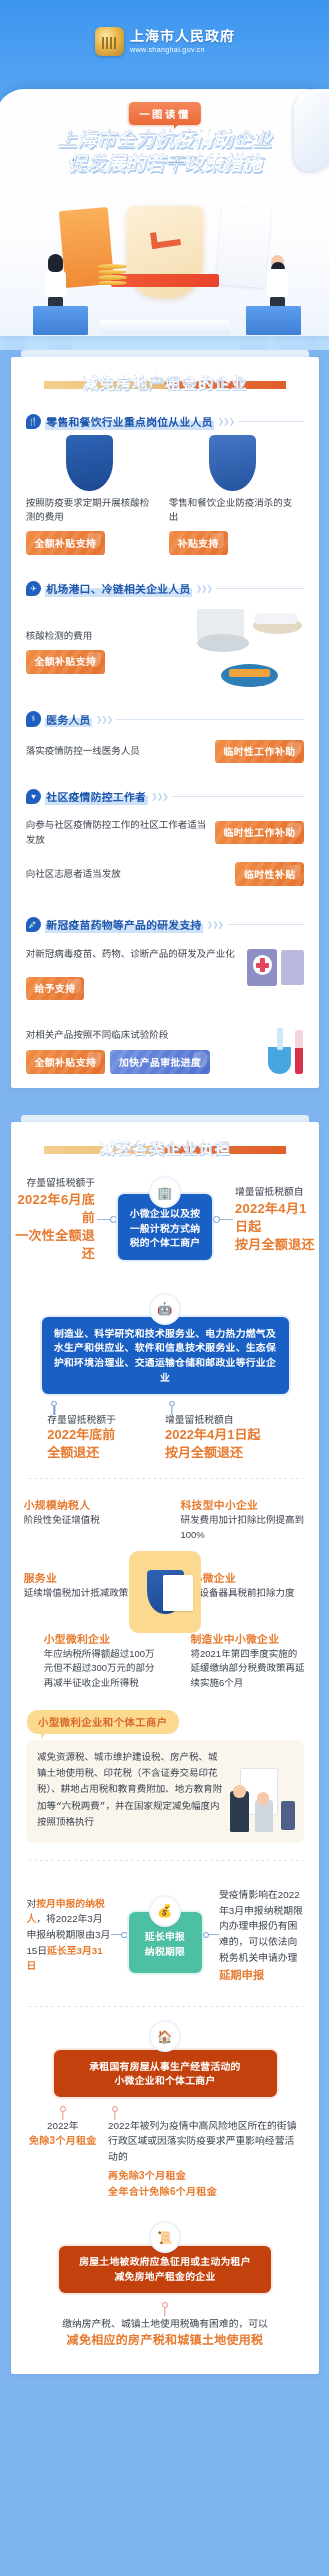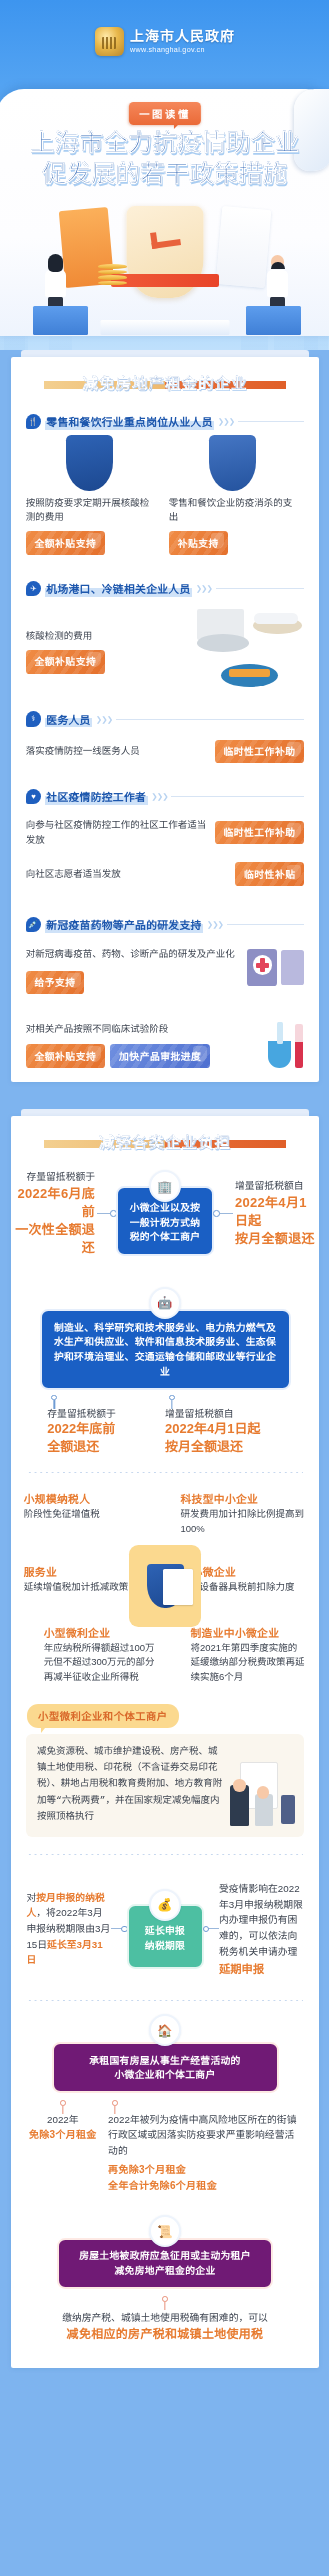--- a/index.html
+++ b/index.html
@@ -48,24 +48,25 @@
 
   .badge-read { position:absolute; top:102px; left:50%; transform:translateX(-50%); z-index:6;
     background:linear-gradient(180deg,#f5875a,#ea6a38); color:#fff;
     font-size:10.3px; font-weight:bold; letter-spacing:2.6px; padding:3.6px 10.3px 4.1px; border-radius:4.6px;
     box-shadow:0 1px 2.6px rgba(190,70,20,.3); }
   .badge-read::after{ content:""; position:absolute; bottom:-4.1px; left:62%; border-width:4.6px 4.1px 0 0;
     border-style:solid; border-color:#ea6a38 transparent transparent transparent; }
 
   .hero-title { position:absolute; top:128px; left:0; right:0; text-align:center; z-index:6; }
   .hero-title div {
-    font-size:24px; font-weight:bold; letter-spacing:0.5px; line-height:1.28;
+    font-size:19px; font-weight:bold; letter-spacing:0.5px; line-height:1.28;
     color:#1d57ad;
     -webkit-text-stroke:0.5px #ffffff;
     text-shadow:1px 1.5px 0 #a9cdf2, 0 0 0.5px #1d57ad;
+    font-style:italic;
   }
 
   .hero-art { position:absolute; top:206px; left:0; right:0; height:129px; z-index:5; }
   .shield-big { position:absolute; left:50%; transform:translateX(-50%); top:0; width:77px; height:92px;
     background:linear-gradient(160deg,#fdf0d8,#f4dcae); border-radius:8.2px 8.2px 31px 31px/8.2px 8.2px 39px 39px;
     box-shadow:0 1.5px 5.2px rgba(170,120,40,.20); }
   .shield-check { position:absolute; left:50%; top:25px; transform:translateX(-50%) rotate(-8deg);
     width:29px; height:15.5px; border-left:6.7px solid #e8623c; border-bottom:6.7px solid #e8623c;
     transform-origin:center; }
   .doc-orange { position:absolute; left:62px; top:3.1px; width:49px; height:77px;
@@ -160,21 +161,21 @@
     border:2.1px solid #eef4fc; box-shadow:0 0.5px 2.1px rgba(30,80,150,.12); z-index:3;
     display:flex; align-items:center; justify-content:center; font-size:12.4px; }
   .node-box {
     margin:15.5px auto 0; background:#1a5fc4; color:#fff; border-radius:8.2px;
     border:2.6px solid #e5eefb; padding:9.3px 9.3px 8.2px; text-align:center;
     font-size:9.8px; font-weight:bold; line-height:1.5; letter-spacing:0.3px;
   }
   .node-box.narrow { width:98px; padding:13.4px 7.2px 9.3px; }
   .node-box.wide { width:251px; }
   .node-box.green { background:#4dbfa2; border-color:#e3f5f0; width:77px; }
-  .node-box.red { background:#701a75; border-color:#fde9e4; }
+  .node-box.red { background:#c2410c; border-color:#fde9e4; }
 
   .side-pair { display:flex; align-items:center; justify-content:center; gap:0; }
   .side-txt { width:98px; }
   .side-txt .t1 { font-size:9.8px; color:#3d4450; line-height:1.5; }
   .side-txt .t2 { font-size:13px; font-weight:bold; color:#e77b30; line-height:1.38; letter-spacing:0.3px; }
   .connector { width:21.6px; height:1px; background:#9bb8dc; position:relative; }
   .connector::after{ content:""; position:absolute; width:4.6px; height:4.6px; border-radius:50%;
     border:1px solid #6f9bd3; background:#fff; top:-2.6px; }
   .connector.to-right::after{ right:-1px; }
   .connector.to-left::after{ left:-1px; }
@@ -389,21 +390,21 @@
     <div class="sub-head">
       <div class="sub-ico">💉</div>
       <div class="sub-label">新冠疫苗药物等产品的研发支持</div>
       <div class="chev">❯❯❯</div>
       <div class="sub-rule"></div>
     </div>
 
     <div style="display:flex;align-items:flex-start;padding:9.3px 14.4px 0;gap:7.2px;">
       <div style="flex:1;">
         <div class="body-txt">对新冠病毒疫苗、药物、诊断产品的研发及产业化</div>
-        <div style="margin-top:9px;">
+        <div style="margin-top:15px;">
           <span class="pill"><span>给予支持</span></span>
         </div>
       </div>
       <div style="flex:0 0 57px;height:41px;position:relative;">
         <div style="position:absolute;left:0;top:2.1px;width:30px;height:37px;background:#8d8fc4;border-radius:3.1px;"></div>
         <div style="position:absolute;left:5.2px;top:8.2px;width:19.6px;height:19.6px;background:#fff;border-radius:50%;"></div>
         <div style="position:absolute;left:12.4px;top:11.3px;width:5.2px;height:13.4px;background:#e3455a;border-radius:1px;"></div>
         <div style="position:absolute;left:8.2px;top:15.5px;width:13.4px;height:5.2px;background:#e3455a;border-radius:1px;"></div>
         <div style="position:absolute;right:0;top:3.1px;width:23px;height:35px;background:#b9b9de;border-radius:2.6px;"></div>
       </div>

